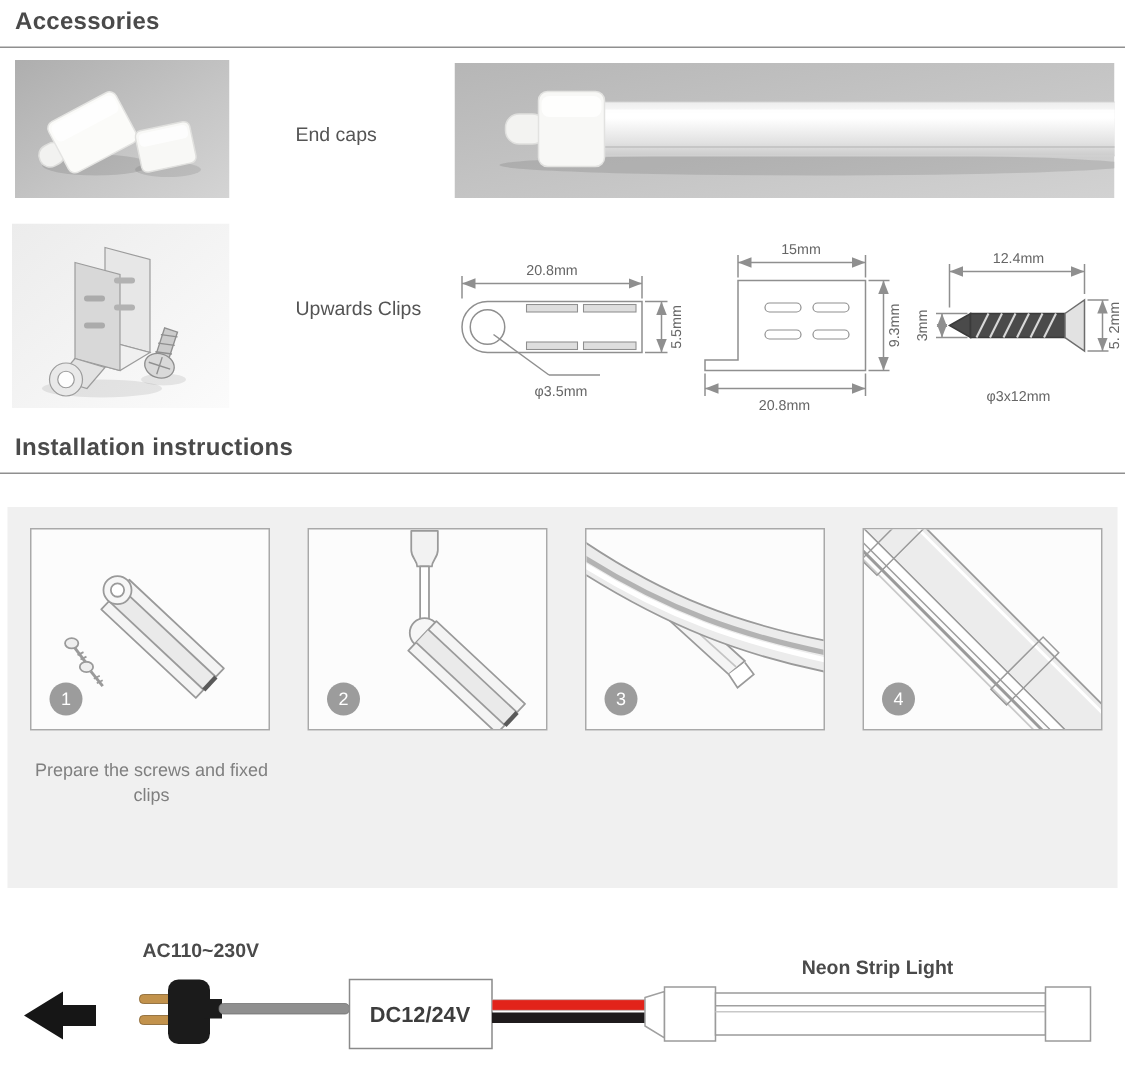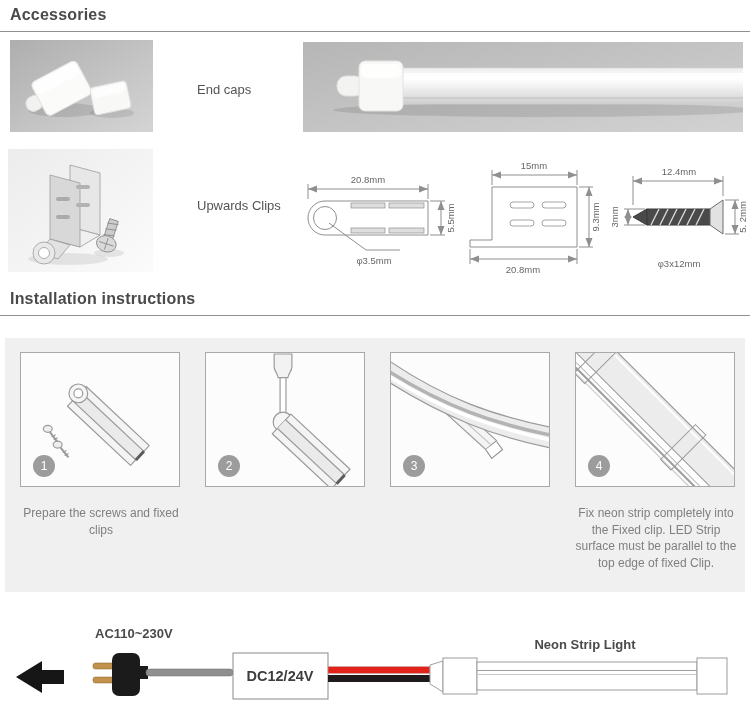--- a/index.html
+++ b/index.html
@@ -274,21 +274,20 @@
           <rect x="-6" y="40" width="15" height="50" stroke-width="1"></rect>
           <rect x="118" y="40" width="15" height="50" stroke-width="1"></rect>
         </g>
       </svg>
       <div class="badge">
           <span>4</span>
         </div>
     </div>
 
     <div class="caption" style="left:15px;">Prepare the screws and fixed clips</div>
-    <div class="caption" style="left:570px;">Fix neon strip completely into the Fixed clip. LED Strip surface must  be parallel to the top edge of fixed Clip.</div>
   </div>
 
   <svg class="abs" style="left:0px; top:600px;" width="750" height="114" viewBox="0 0 750 114">
     <text x="95" y="38" class="wiretext">AC110~230V</text>
 
     <polygon points="16,77 42,61 42,70 64,70 64,84 42,84 42,93" fill="#161616"></polygon>
 
     <g>
       <rect x="93" y="63" width="22" height="6" rx="2.5" fill="#c2924c" stroke="#7d5a26" stroke-width="0.5"></rect>
       <rect x="93" y="77" width="22" height="6" rx="2.5" fill="#c2924c" stroke="#7d5a26" stroke-width="0.5"></rect>

